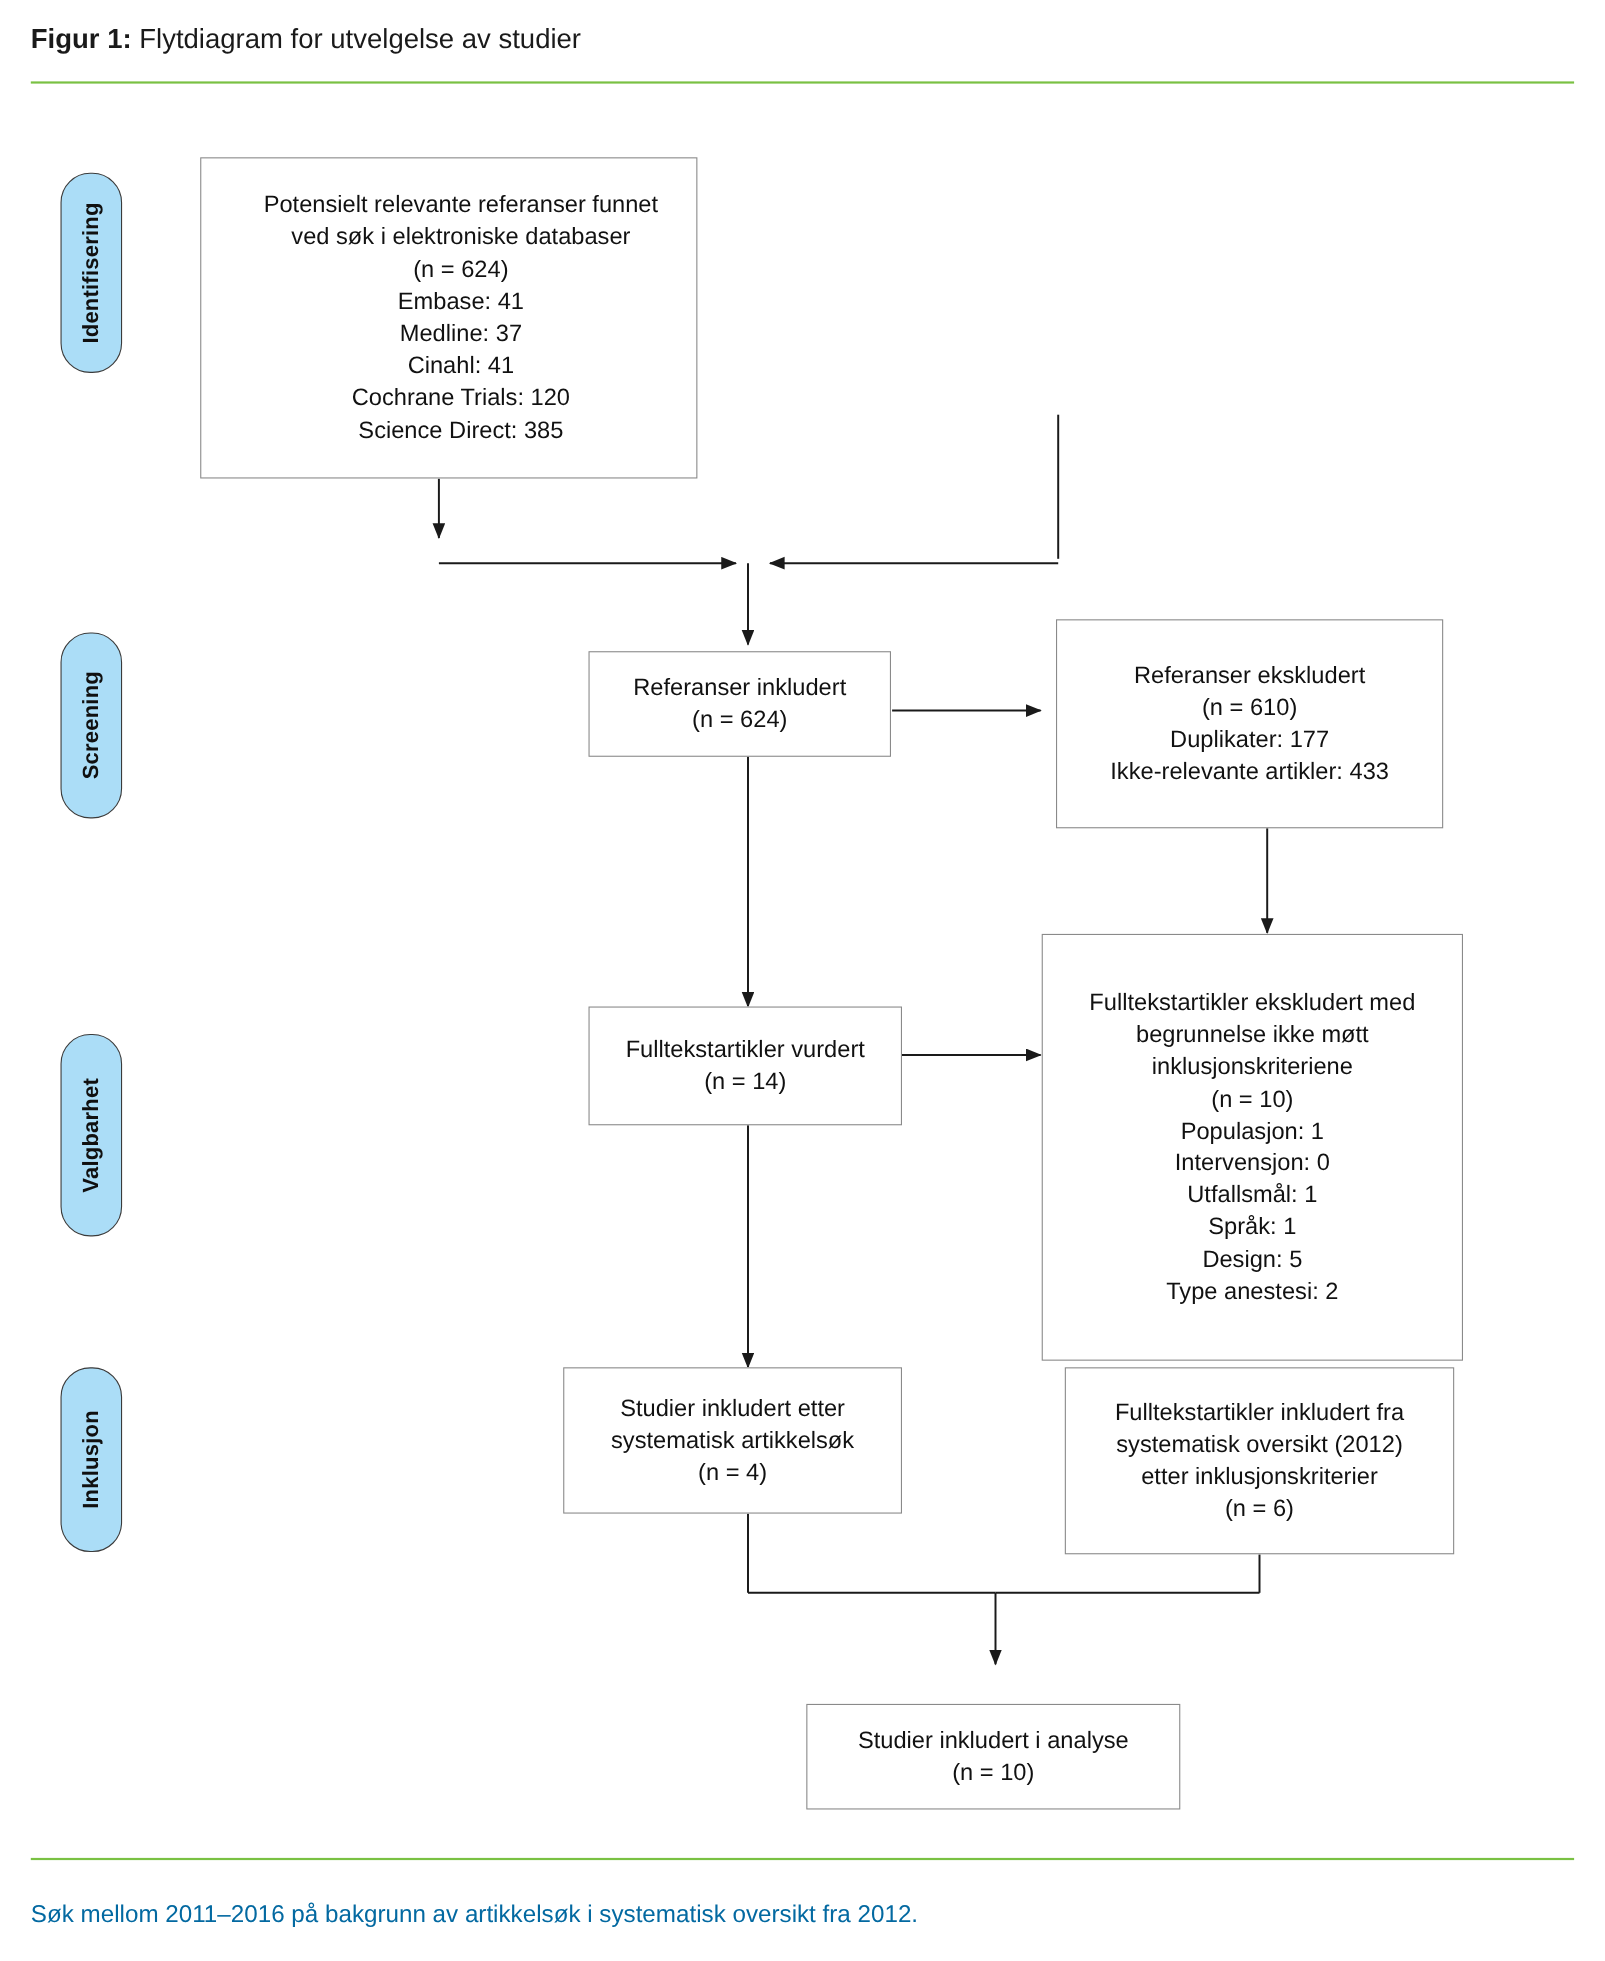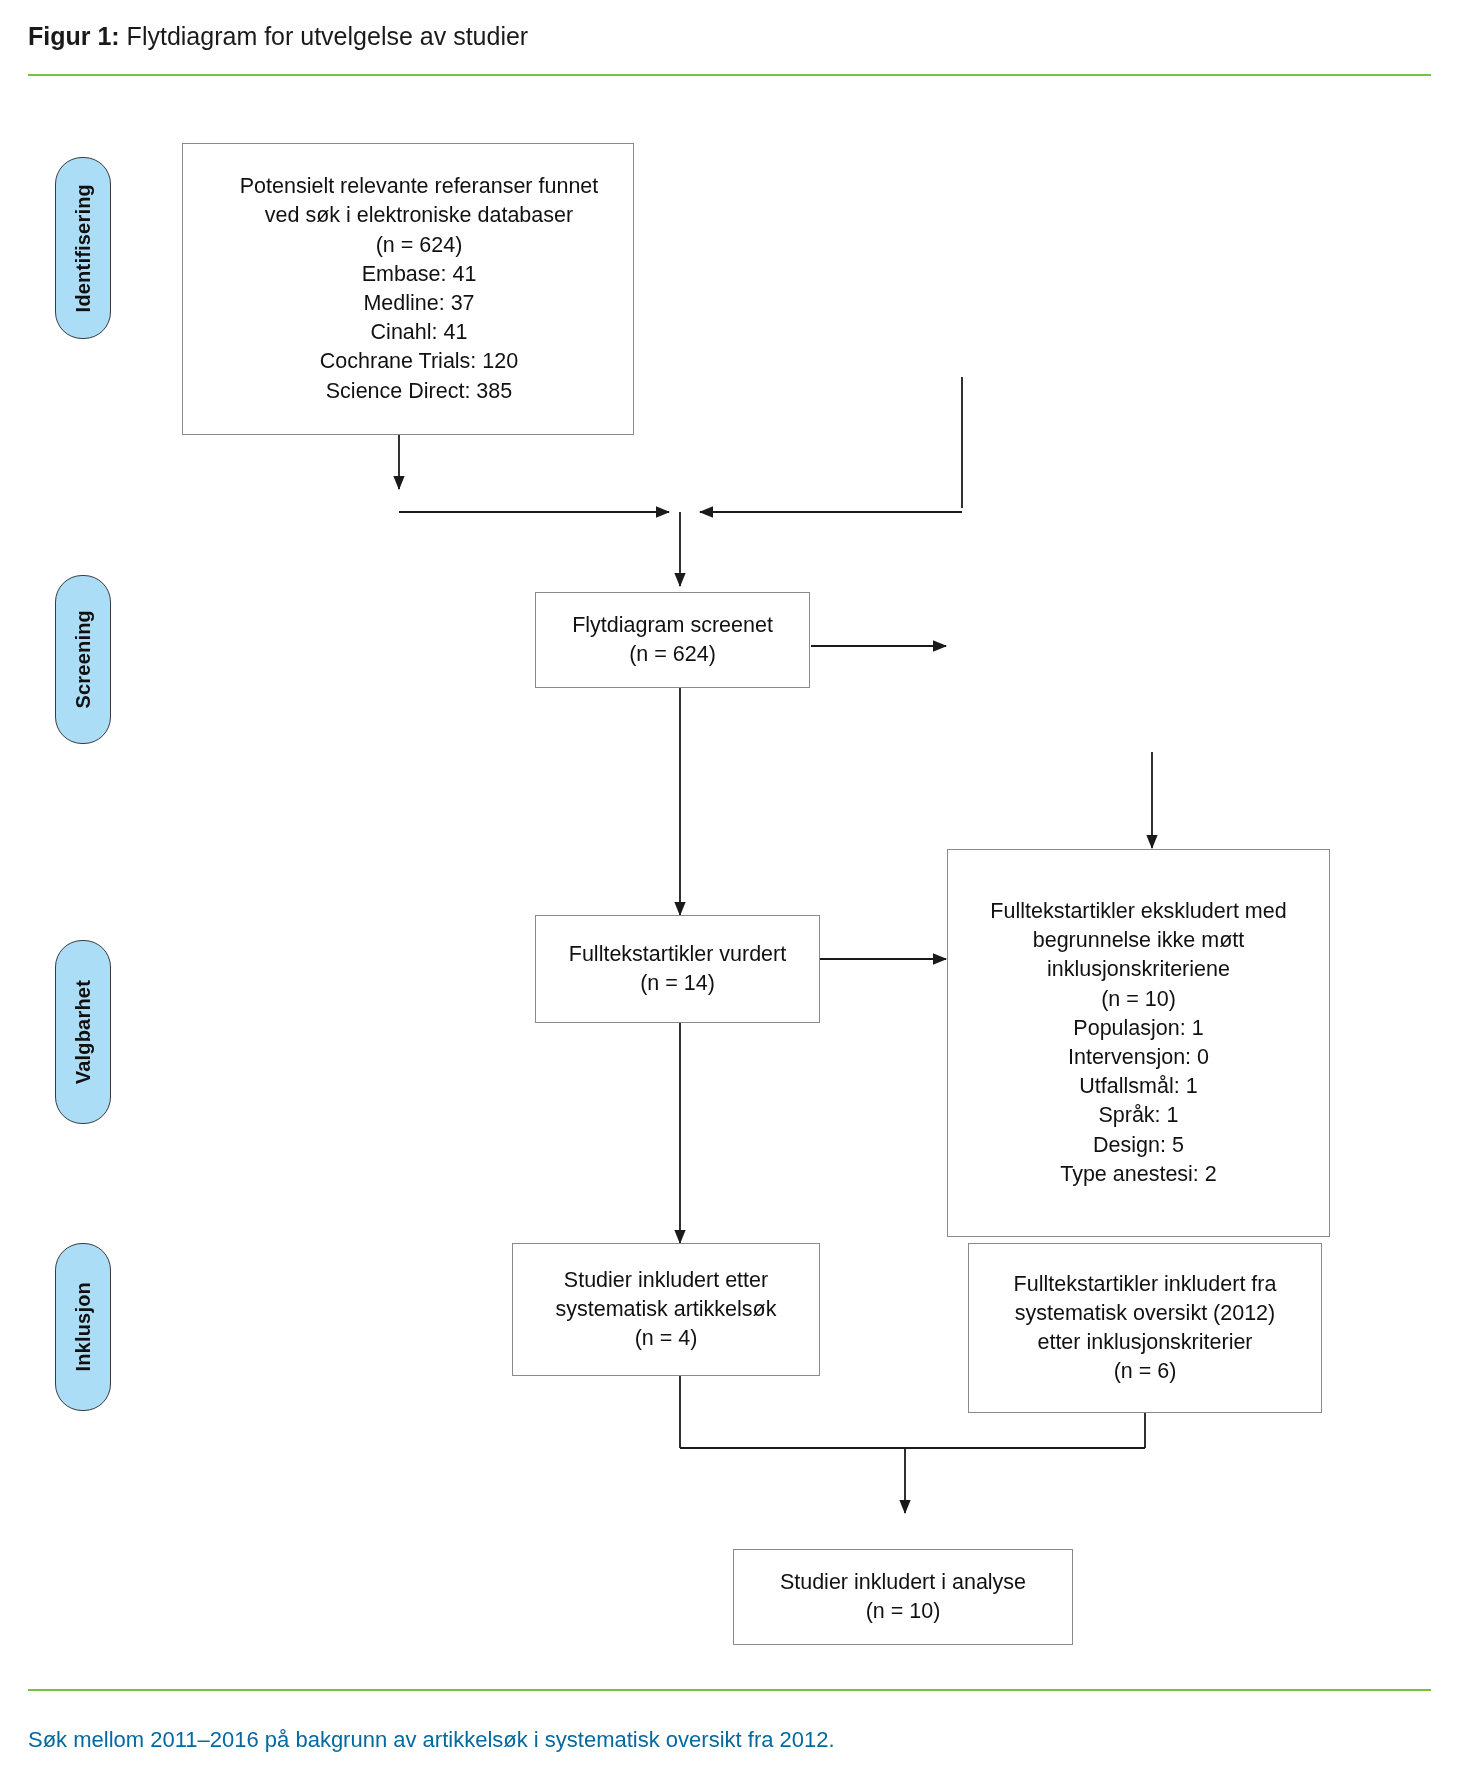--- a/index.html
+++ b/index.html
@@ -175,24 +175,30 @@
     <div class="line">(n = 624)</div>
     <div class="line">Embase: 41</div>
     <div class="line">Medline: 37</div>
     <div class="line">Cinahl: 41</div>
     <div class="line">Cochrane Trials: 120</div>
     <div class="line">Science Direct: 385</div>
   </div>
 
 
   <div class="flow-box" style="left:535px; top:592px; width:275px; height:96px;">
-    <div class="line">Flytdiagram screenet</div>
+    <div class="line">Referanser inkludert</div>
     <div class="line">(n = 624)</div>
   </div>
 
+  <div class="flow-box" style="left:960px; top:563px; width:352px; height:190px;">
+    <div class="line">Referanser ekskludert</div>
+    <div class="line">(n = 610)</div>
+    <div class="line">Duplikater: 177</div>
+    <div class="line">Ikke-relevante artikler: 433</div>
+  </div>
 
   <div class="flow-box" style="left:535px; top:915px; width:285px; height:108px;">
     <div class="line">Fulltekstartikler vurdert</div>
     <div class="line">(n = 14)</div>
   </div>
 
   <div class="flow-box" style="left:947px; top:849px; width:383px; height:388px;">
     <div class="line">Fulltekstartikler ekskludert med</div>
     <div class="line">begrunnelse ikke møtt</div>
     <div class="line">inklusjonskriteriene</div>

